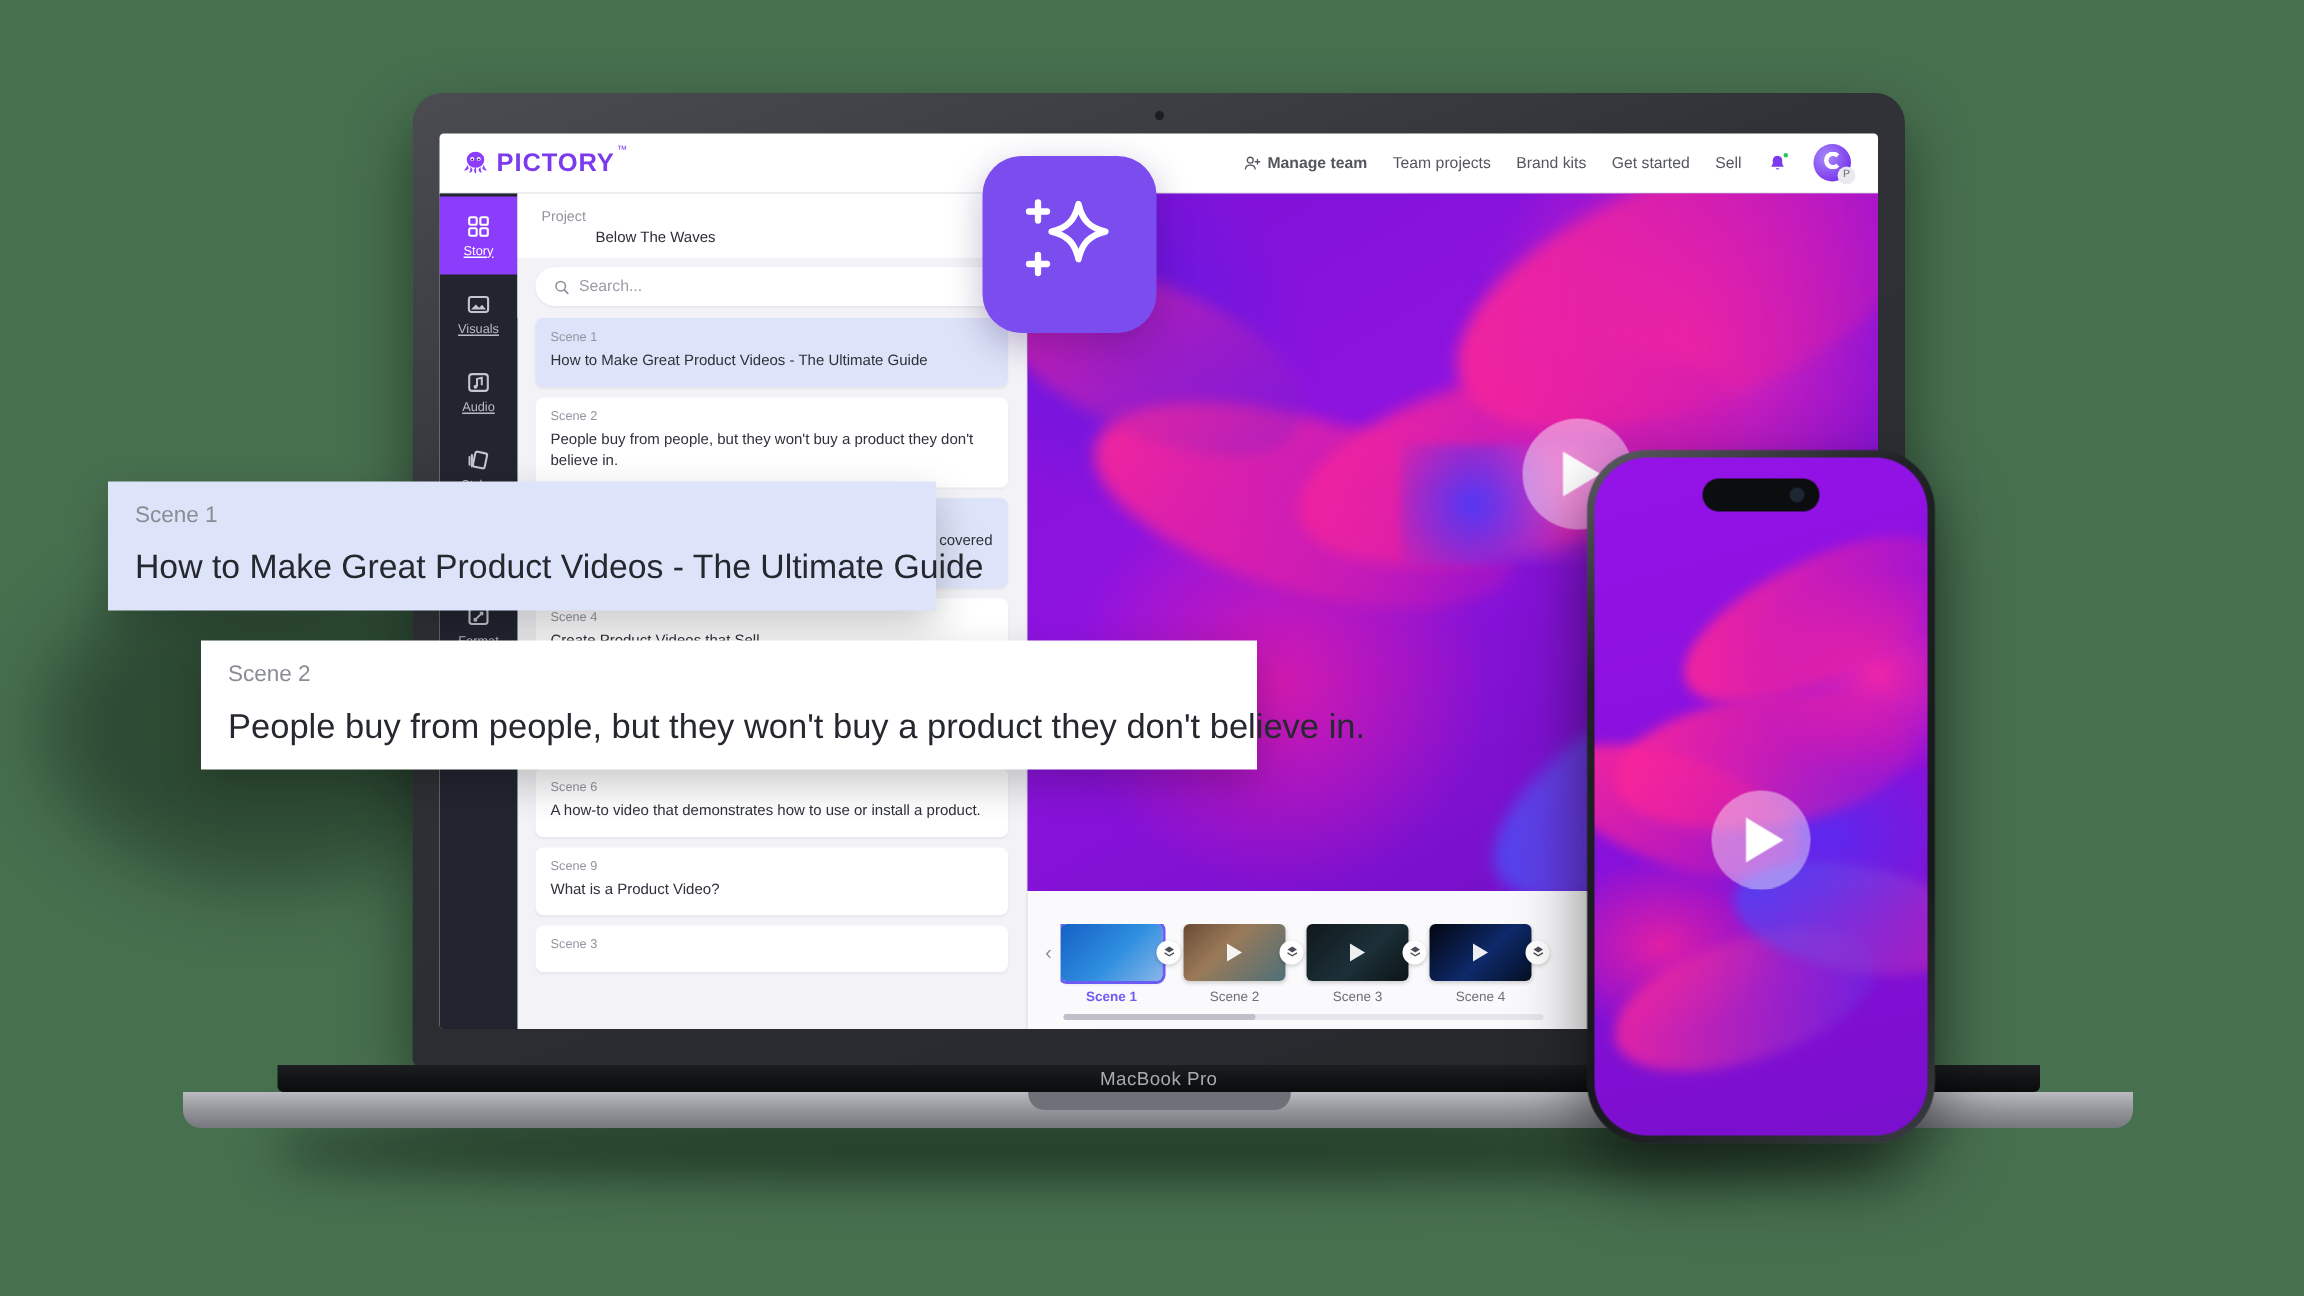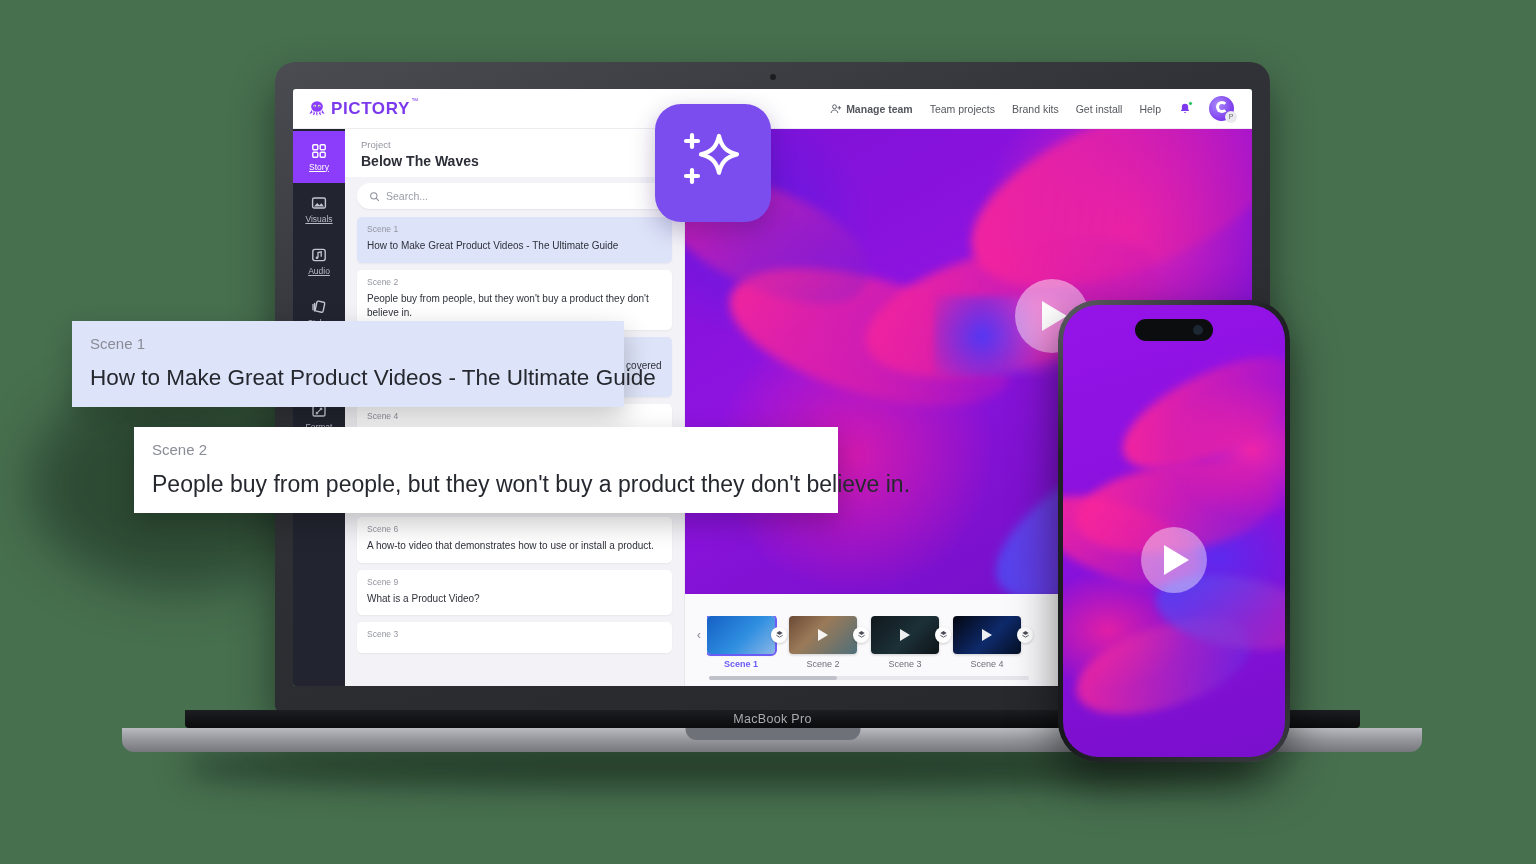--- a/index.html
+++ b/index.html
@@ -113,21 +113,21 @@
   .rail-item.active .rail-label { color: #fff; }
   .rail-ico { width: 16px; height: 16px; display: block; }
 
   
   #story-panel {
     width: 340px; flex: 0 0 340px; background: #f3f3f7;
     display: flex; flex-direction: column; border-right: 1px solid #e7e7ee;
   }
   #project-head { padding: 10px 16px 8px; background: #fff; }
   #project-kicker { font-size: 9.5px; color: #9395a0; margin-bottom: 3px; }
-  #project-title { font-size: 14px; color: #2c2e38; font-weight: 700; }
+  #project-title { font-size: 10px; color: #2c2e38; font-weight: 400; margin-left: 36px; }
   #search-wrap { padding: 6px 12px 8px; background: #f3f3f7; }
   #search-box {
     height: 26px; background: #fff; border-radius: 13px;
     display: flex; align-items: center; gap: 6px; padding: 0 12px;
     box-shadow: 0 1px 2px rgba(0,0,0,.06);
   }
   #search-input {
     border: 0; outline: 0; background: transparent; flex: 1;
     font-size: 10.5px; color: #4a4c55; font-family: inherit;
   }
@@ -314,22 +314,22 @@
           <div class="topnav-item with-icon">
             <svg width="12" height="12" viewBox="0 0 16 16">
               <circle cx="6" cy="5" r="2.6" fill="none" stroke="#55575e" stroke-width="1.2"></circle>
               <path d="M1.6 13.4c0-2.6 2-4 4.4-4s4.4 1.4 4.4 4" fill="none" stroke="#55575e" stroke-width="1.2"></path>
               <path d="M12.4 4.4v4M10.4 6.4h4" stroke="#55575e" stroke-width="1.2" stroke-linecap="round"></path>
             </svg>
             <span>Manage team</span>
           </div>
           <div class="topnav-item">Team projects</div>
           <div class="topnav-item">Brand kits</div>
-          <div class="topnav-item">Get install</div>
-          <div class="topnav-item">Help</div>
+          <div class="topnav-item">Get started</div>
+          <div class="topnav-item">Sell</div>
 
           <div id="bell">
             <svg width="14" height="14" viewBox="0 0 16 16">
               <path d="M8 2a3.6 3.6 0 0 0-3.6 3.6v2.6L3.2 10.4h9.6l-1.2-2.2V5.6A3.6 3.6 0 0 0 8 2z" fill="#7c3aed"></path>
               <path d="M6.6 11.6a1.5 1.5 0 0 0 2.8 0z" fill="#7c3aed"></path>
             </svg>
             <span id="bell-dot"></span>
           </div>
 
           <div id="avatar">

